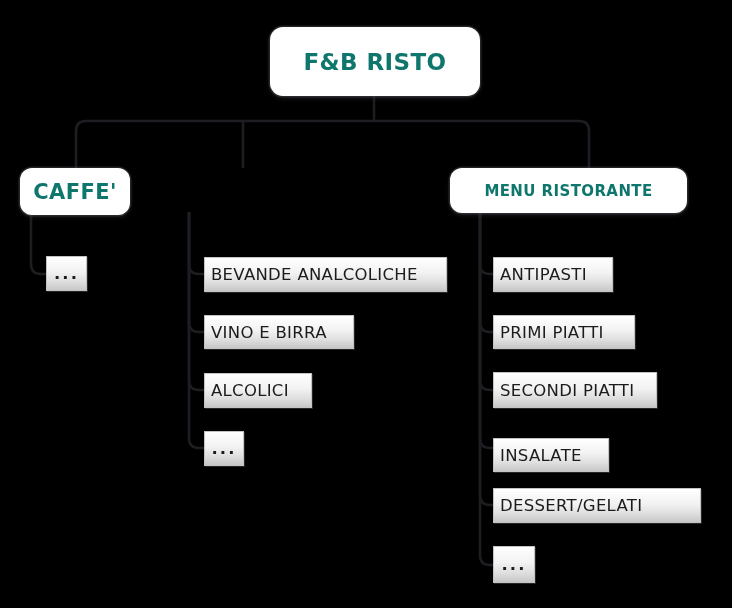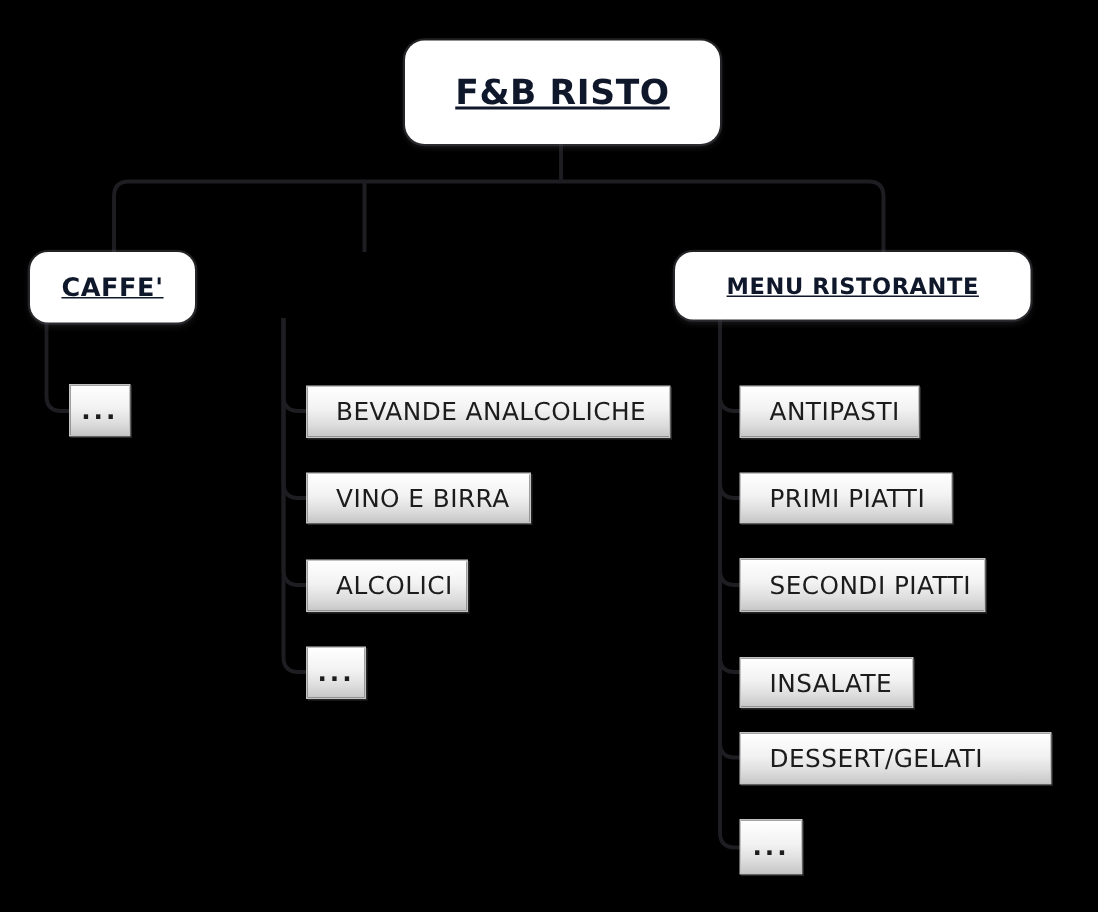--- a/index.html
+++ b/index.html
@@ -20,48 +20,47 @@
     left: 0; top: 0;
     width: 732px; height: 608px;
   }
   .node {
     position: absolute;
     background: #ffffff;
     border-radius: 12px;
     display: flex;
     align-items: center;
     justify-content: center;
-    color: #0f172a;
+    color: #0f766e;
     font-weight: bold;
     letter-spacing: 0.4px;
     white-space: nowrap;
     box-shadow: 0 0 0 1.5px rgba(72,72,78,0.45), 0 2px 5px rgba(55,55,60,0.55);
-    text-decoration: underline;
   }
   .node.root {
     left: 270px; top: 27px; width: 210px; height: 69px;
     font-size: 23px; border-radius: 13px;
   }
-  .node.caffe   { left: 20px;  top: 168px; width: 110px; height: 47px; font-size: 17px; }
+  .node.caffe   { left: 20px;  top: 168px; width: 110px; height: 47px; font-size: 21px; }
   .node.bevande { left: 178px; top: 168px; width: 135px; height: 45px; font-size: 17px; }
   .node.menu    { left: 450px; top: 168px; width: 237px; height: 45px; font-size: 15px; }
 
   .leaf {
     position: absolute;
     box-sizing: border-box;
     background: linear-gradient(180deg, #ffffff 0%, #f2f2f2 45%, #dedede 75%, #c7c7c7 100%);
     border: 1px solid #c3c3c3;
     box-shadow: inset 0 1px 0 rgba(255,255,255,0.9), 1px 1px 0 rgba(70,70,70,0.55);
     display: flex;
     align-items: center;
     color: #1c1c1c;
     font-size: 16.5px;
     letter-spacing: 0.3px;
     white-space: nowrap;
-    padding-left: 19px;
+    padding-left: 6px;
   }
   .leaf.dots {
     padding-left: 0;
     justify-content: center;
     font-weight: bold;
     letter-spacing: 2px;
   }
   
   .leaf.c1 { left: 46px;  top: 256px; width: 41px;  height: 35px; }
   

